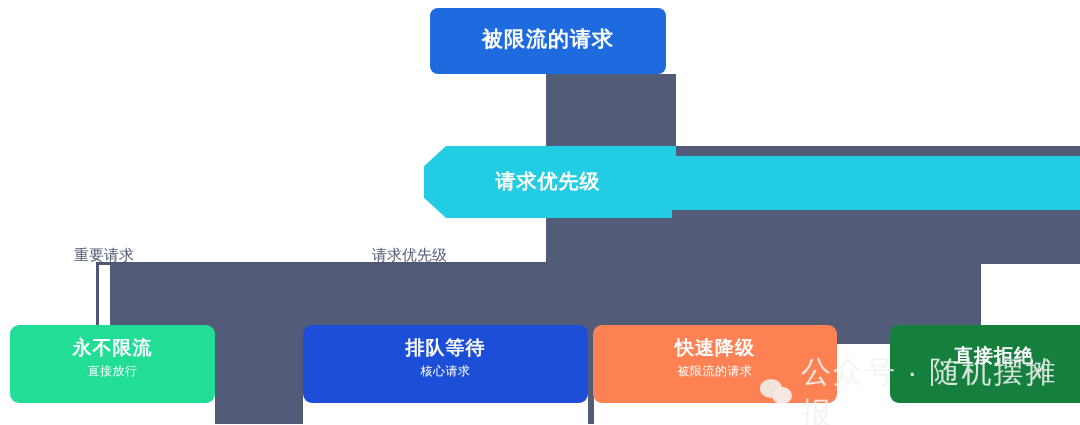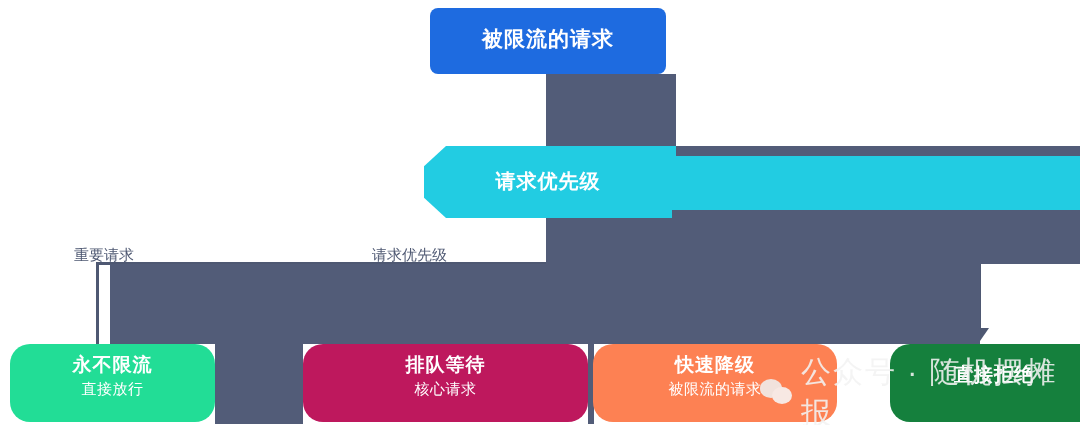--- a/index.html
+++ b/index.html
@@ -64,38 +64,38 @@
     position: absolute;
     left: 660px;
     top: 146px;
     width: 420px;
     height: 64px;
     background: #22cce2;
   }
 
   
   .leaf {
-    top: 344px;
+    top: 325px;
     height: 78px;
-    border-radius: 20px;
+    border-radius: 9px;
     padding-bottom: 10px;
   }
   .leaf .title {
     font-size: 19px;
     font-weight: bold;
     letter-spacing: 1px;
     margin-bottom: 3px;
   }
   .leaf .subtitle {
-    font-size: 15px;
+    font-size: 12px;
     font-weight: normal;
     letter-spacing: 0.5px;
   }
   .leaf-0 { left: 10px;  width: 205px; background: #22dd96; }
-  .leaf-1 { left: 303px; width: 285px; background: #be185d; }
+  .leaf-1 { left: 303px; width: 285px; background: #1d4ed8; }
   .leaf-2 { left: 593px; width: 244px; background: #fd8153; }
   .leaf-3 { left: 890px; width: 208px; background: #15803d; }
 
   
   .line {
     position: absolute;
     background: #4e5872;
   }
   .v-line { width: 3px; }
   .h-line { height: 3px; }

